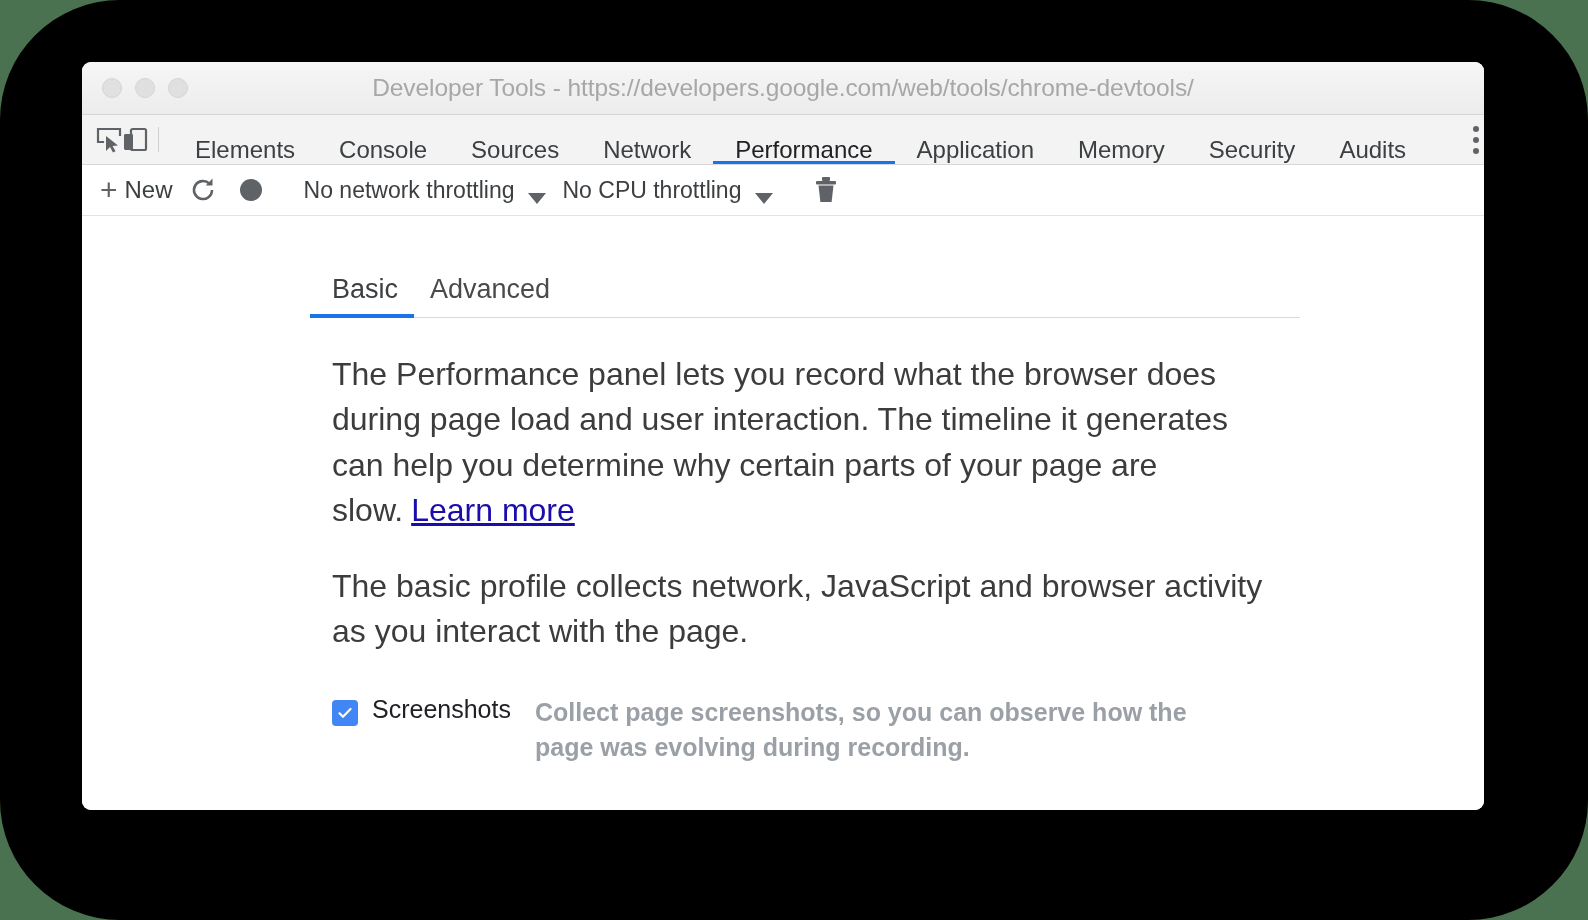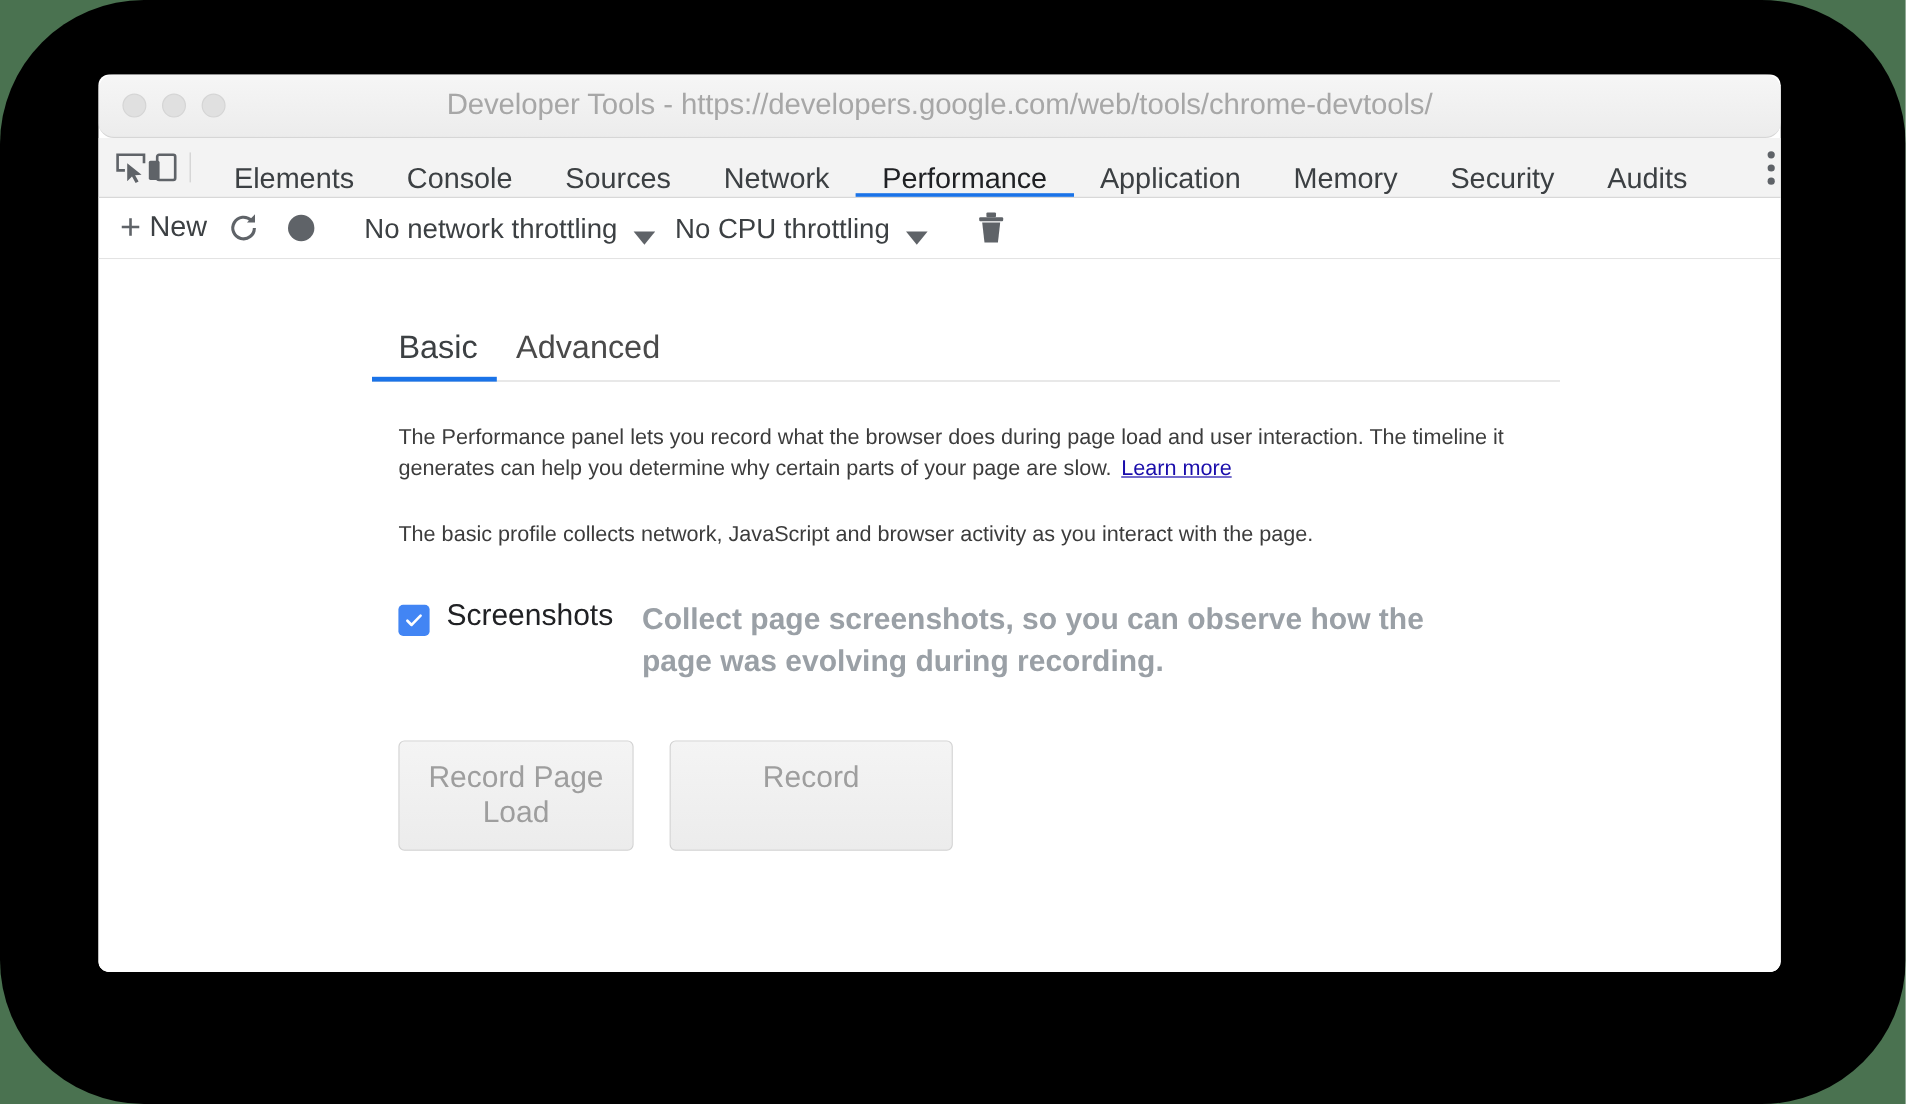--- a/index.html
+++ b/index.html
@@ -42,21 +42,20 @@
 
   
   #titlebar {
     height: 53px;
     background: linear-gradient(to bottom, #f6f6f6, #ececec);
     border-bottom: 1px solid #d6d6d6;
     display: flex;
     align-items: center;
     position: relative;
     flex: 0 0 auto;
-    border-radius: 13px;
   }
 
   .traffic-lights {
     display: flex;
     gap: 13px;
     margin-left: 20px;
   }
   .tl-dot {
     width: 20px; height: 20px;
     border-radius: 50%;
@@ -229,21 +228,21 @@
   .subtab.active::after {
     content: "";
     position: absolute;
     left: 0; right: 0; bottom: -1px;
     height: 4px;
     background: #1a73e8;
   }
   .subtab:not(.active) { color: #4a4a4a; }
 
   .para {
-    font-size: 18px;
+    font-size: 32px;
     line-height: 1.42;
     color: #3c3c3c;
     padding-left: 22px;
     margin-bottom: 30px;
     max-width: 955px;
   }
   .para a {
     color: #1a0dab;
     text-decoration: underline;
     margin-left: 8px;

